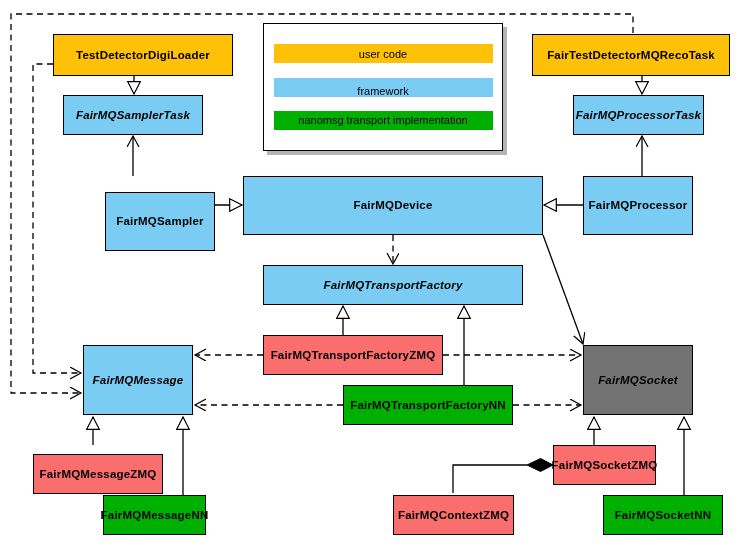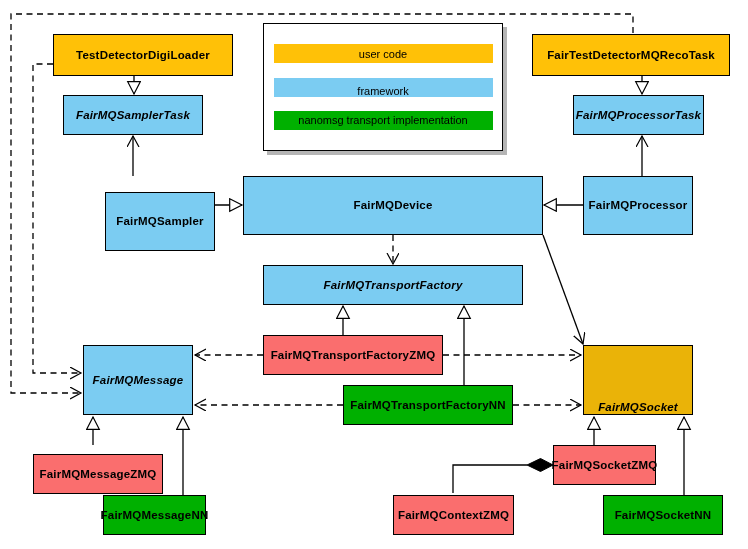--- a/index.html
+++ b/index.html
@@ -102,21 +102,21 @@
       </div>
       <div class="node" style="left: 263px; top: 335px; width: 180px; height: 40px; background: rgb(250, 110, 110);">
         <span>FairMQTransportFactoryZMQ</span>
       </div>
       <div class="node" style="left: 343px; top: 385px; width: 170px; height: 40px; background: rgb(0, 176, 0);">
         <span>FairMQTransportFactoryNN</span>
       </div>
       <div class="node abstract" style="left: 83px; top: 345px; width: 110px; height: 70px; background: rgb(123, 204, 242);">
         <span>FairMQMessage</span>
       </div>
-      <div class="node abstract" style="left: 583px; top: 345px; width: 110px; height: 70px; background: #eab308; align-items: flex-end;">
+      <div class="node abstract" style="left: 583px; top: 345px; width: 110px; height: 70px; background: #737373;">
         <span>FairMQSocket</span>
       </div>
       <div class="node" style="left: 33px; top: 445px; width: 130px; height: 40px; background: rgb(250, 110, 110); margin-top: 9px;">
         <span>FairMQMessageZMQ</span>
       </div>
       <div class="node" style="left: 103px; top: 495px; width: 103px; height: 40px; background: rgb(0, 176, 0);">
         <span>FairMQMessageNN</span>
       </div>
       <div class="node" style="left: 393px; top: 495px; width: 121px; height: 40px; background: rgb(250, 110, 110);">
         <span>FairMQContextZMQ</span>

